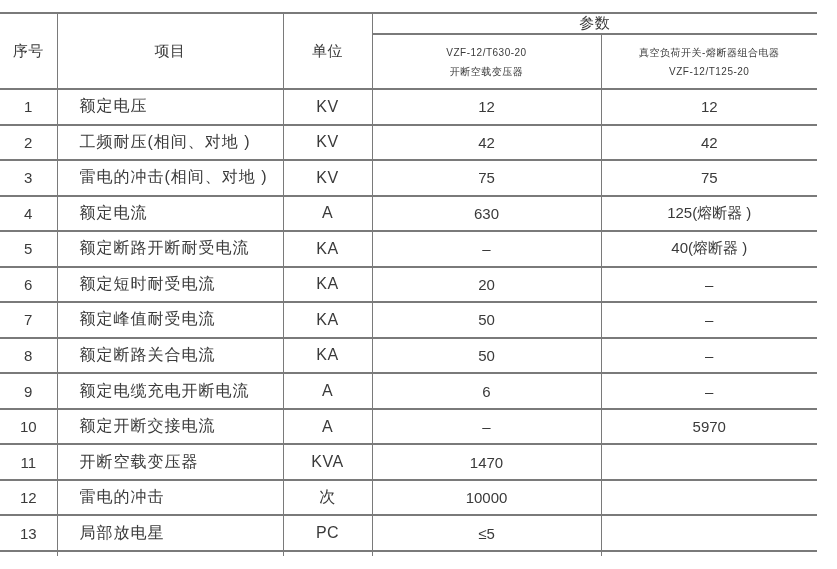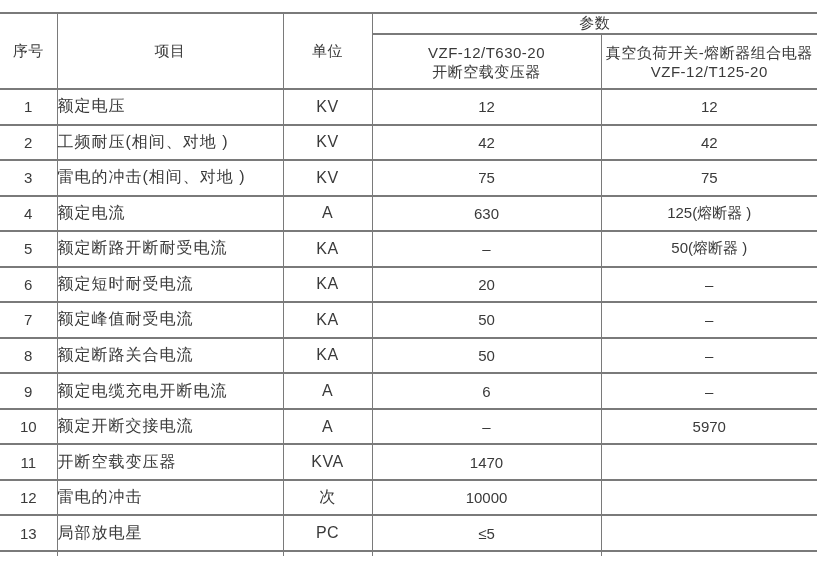--- a/index.html
+++ b/index.html
@@ -36,25 +36,26 @@
     letter-spacing: 0.5px;
     background: #ffffff;
   }
   
   .spec tr > *:first-child { border-left: none; }
   .spec tr > *:last-child  { border-right: none; }
 
   .spec thead tr.h1 { height: 21px; }
   .spec thead tr.h1 th { font-size: 15px; margin-top: 12px; }
   .spec thead tr.h2 { height: 55px; }
-  .spec thead tr.h2 th { font-size: 15px; line-height: 19px; }
+  .spec thead tr.h2 th { font-size: 10px; line-height: 19px; }
   .spec thead .l { display: block; }
 
   .spec td.item {
     text-align: left;
+    padding-left: 22px;
     letter-spacing: 1px;
   }
   .spec td.num { font-size: 15px; letter-spacing: 0; }
   
   .stub {
     position: absolute;
     top: 551px;
     width: 1px;
     height: 5px;
     background: #7a7a7a;
@@ -117,21 +118,21 @@
         <td class="item">额定电流</td>
         <td>A</td>
         <td class="num">630</td>
         <td class="num">125(熔断器 )</td>
       </tr>
       <tr>
         <td class="num">5</td>
         <td class="item">额定断路开断耐受电流</td>
         <td>KA</td>
         <td class="num">–</td>
-        <td class="num">50(熔断器 )</td>
+        <td class="num">40(熔断器 )</td>
       </tr>
       <tr>
         <td class="num">6</td>
         <td class="item">额定短时耐受电流</td>
         <td>KA</td>
         <td class="num">20</td>
         <td class="num">–</td>
       </tr>
       <tr>
         <td class="num">7</td>

